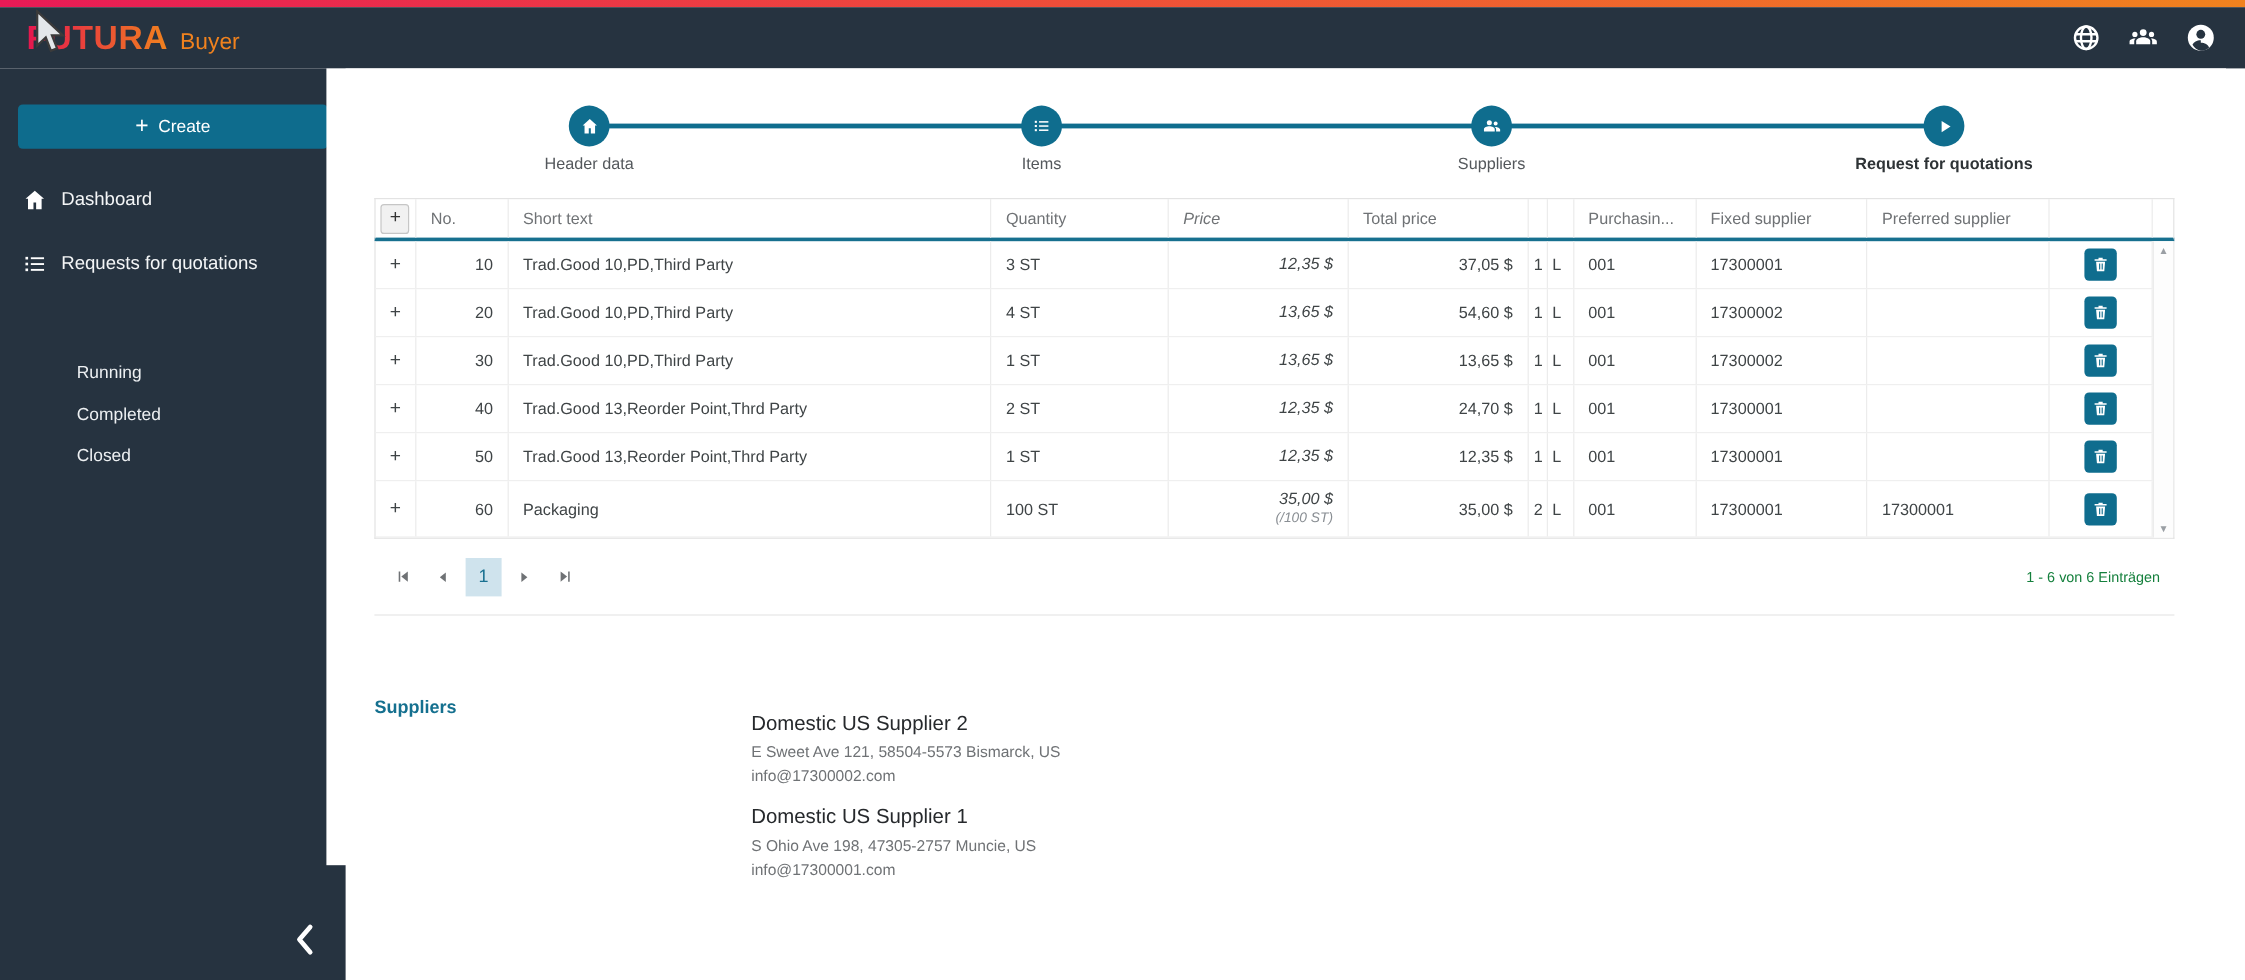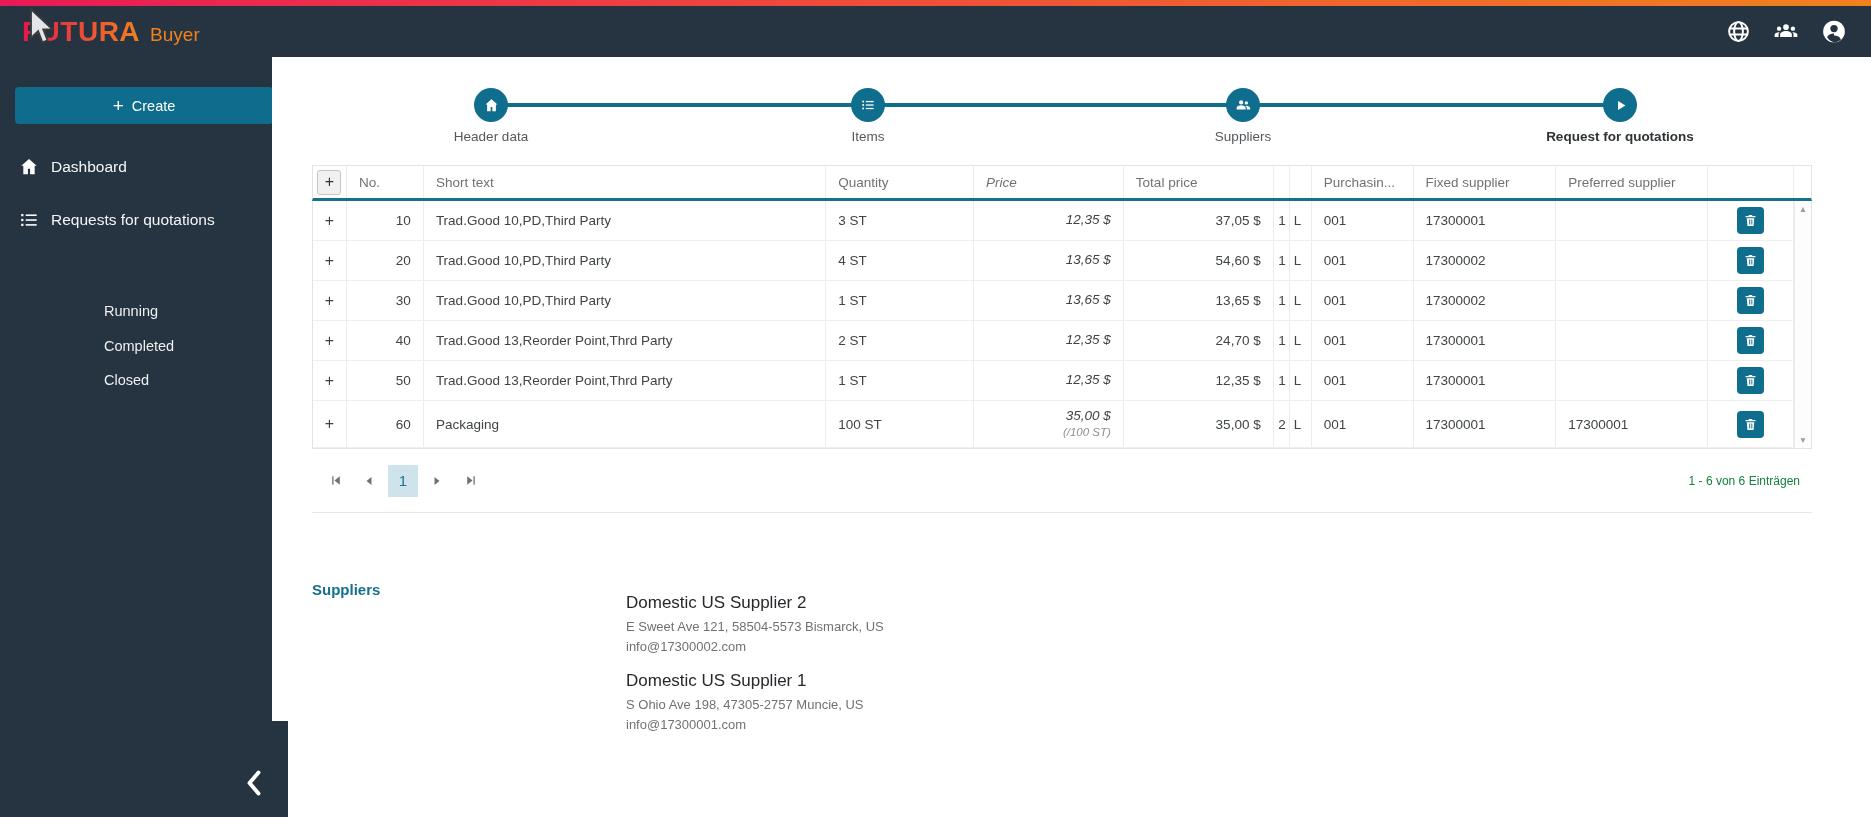--- a/index.html
+++ b/index.html
@@ -27,21 +27,21 @@
   .sidebar { position:absolute; top:57px; left:0; width:288px; height:760px;
     background:#263340; color:#eef1f3; }
   .create-btn { position:absolute; left:15px; top:30px; width:258px; height:37px;
     background:#0e6c8d; border:none; border-radius:4px; color:#fff; font-size:14.5px;
     font-family:inherit; display:flex; align-items:center; justify-content:center; gap:8px; cursor:pointer; }
   .plus-glyph { font-size:19px; font-weight:400; line-height:1; }
   .nav-item { position:absolute; left:0; width:260px; height:44px; display:flex;
     align-items:center; cursor:pointer; }
   .nav-item .nicon { width:24px; margin-left:17px; margin-right:10px; display:flex; justify-content:center; }
   .nav-item .nlabel { font-size:15.5px; color:#f4f6f7; }
-  #subnav { position:absolute; left:0; top:237px; width:288px;padding-left:40px; }
+  #subnav { position:absolute; left:0; top:237px; width:288px; }
   .sub-item { height:34.5px; display:flex; align-items:center; padding-left:64px;
     font-size:14.5px; color:#edf0f2; cursor:pointer; }
   .collapse-btn { position:absolute; left:236px; top:708px; width:36px; height:36px;
     display:flex; align-items:center; justify-content:center; cursor:pointer; }
 
   
   .main { position:absolute; top:57px; left:272px; width:1583px; height:664px; background:#fff; }
 
   
   .stepper-line { position:absolute; left:219px; top:46px; width:1129px; height:3.5px; background:#0f6d8e; }

